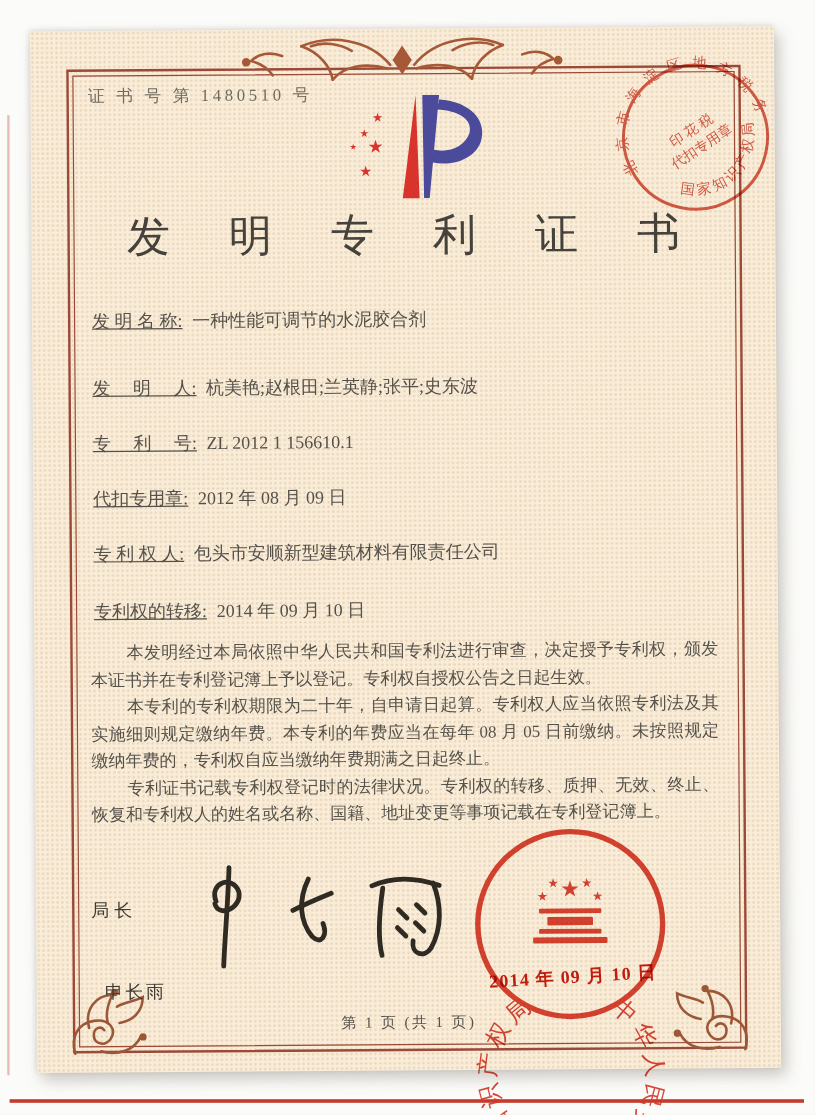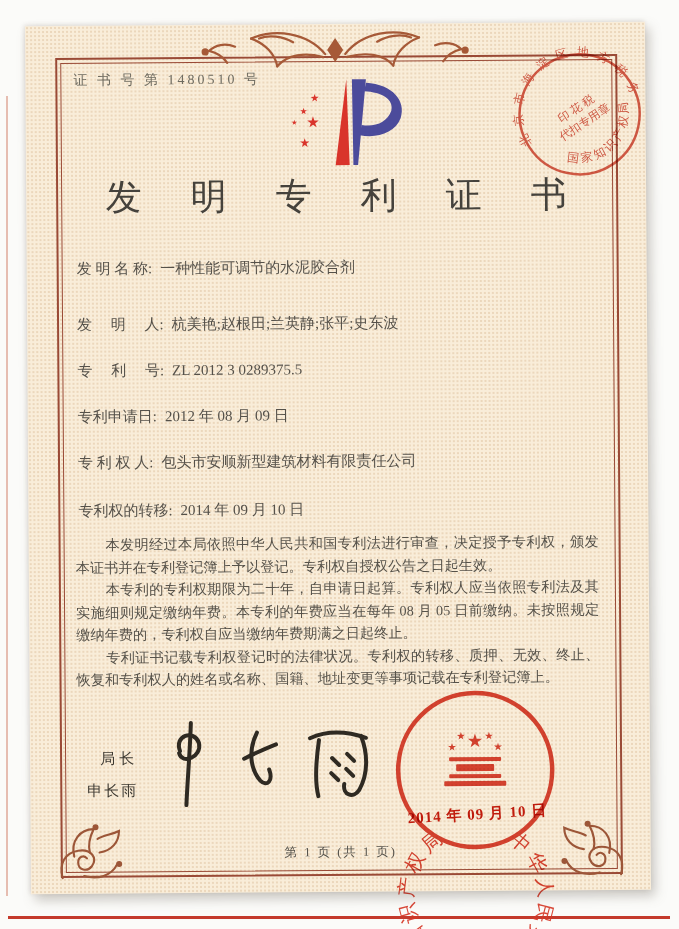--- a/index.html
+++ b/index.html
@@ -23,26 +23,26 @@
   .top-ornament{position:absolute;left:150px;top:2px;width:320px;height:48px;}
   .corner-fl{position:absolute;width:78px;height:78px;}
   .corner-bl{left:24px;bottom:8px;}
   .corner-br{right:22px;bottom:8px;transform:scaleX(-1);}
   .cert-number{position:absolute;left:48px;top:46px;font-size:14px;letter-spacing:3px;color:#6e6b60;}
   .logo{position:absolute;left:250px;top:48px;width:140px;height:108px;}
   .tax-seal{position:absolute;left:488px;top:26px;width:132px;height:132px;transform:rotate(-33deg);opacity:0.88;mix-blend-mode:multiply;}
   .title{position:absolute;left:0;top:148px;width:100%;text-align:center;font-size:36px;font-weight:500;letter-spacing:20px;text-indent:20px;color:#45423c;}
   .fields{position:absolute;left:50px;top:232px;width:530px;font-size:15px;color:#55514a;}
   .frow{height:22px;line-height:22px;white-space:nowrap;}
-  .frow .flabel{margin-right:8px;}
+  .frow .flabel{margin-right:8px;text-decoration:underline;}
   .m34{margin-bottom:34px;} .m24{margin-bottom:24px;} .m26{margin-bottom:26px;}
   .body-text{position:absolute;left:47px;right:50px;top:508px;font-size:14.2px;line-height:22.5px;color:#56524a;text-align:justify;}
   .body-text p{margin:0;text-indent:2.1em;}
-  .sig-title{position:absolute;left:70px;top:724px;font-size:15px;letter-spacing:4px;color:#3e3a32;}
-  .sig-name{position:absolute;left:57px;top:756px;font-size:15px;letter-spacing:2px;color:#3e3a32;}
+  .sig-title{position:absolute;left:46px;top:724px;font-size:15px;letter-spacing:4px;color:#3e3a32;}
+  .sig-name{position:absolute;left:57px;top:792px;font-size:15px;letter-spacing:2px;color:#3e3a32;}
   .signature{position:absolute;left:130px;top:686px;width:235px;height:102px;}
   .official-seal{position:absolute;left:362px;top:664px;width:166px;height:166px;mix-blend-mode:multiply;opacity:0.92;}
   .seal-date{position:absolute;left:352px;top:782px;width:190px;text-align:center;color:#c81f10;font-size:15px;font-weight:bold;letter-spacing:1px;transform:rotate(-3deg);mix-blend-mode:multiply;}
   .footer-page{position:absolute;left:0;top:820px;width:100%;text-align:center;font-size:12.5px;letter-spacing:2px;color:#55524b;}
   svg{display:block;overflow:visible;}
 </style>
 </head>
 <body>
 
 <div class="left-edge-line"></div>
@@ -120,24 +120,24 @@
   <div class="title">发 明 专 利 证 书</div>
 
   <div class="fields">
     <div class="frow m34">
       <span class="flabel">发 明 名 称:</span><span class="fvalue">一种性能可调节的水泥胶合剂</span>
     </div>
     <div class="frow m24">
       <span class="flabel">发　 明　 人:</span><span class="fvalue">杭美艳;赵根田;兰英静;张平;史东波</span>
     </div>
     <div class="frow m24">
-      <span class="flabel">专　 利　 号:</span><span class="fvalue">ZL 2012 3 0289375.5</span>
+      <span class="flabel">专　 利　 号:</span><span class="fvalue">ZL 2012 1 156610.1</span>
     </div>
     <div class="frow m24">
-      <span class="flabel">专利申请日:</span><span class="fvalue">2012 年 08 月 09 日</span>
+      <span class="flabel">代扣专用章:</span><span class="fvalue">2012 年 08 月 09 日</span>
     </div>
     <div class="frow m26">
       <span class="flabel">专 利 权 人:</span><span class="fvalue">包头市安顺新型建筑材料有限责任公司</span>
     </div>
     <div class="frow">
       <span class="flabel">专利权的转移:</span><span class="fvalue">2014 年 09 月 10 日</span>
     </div>
   </div>
 
   <div class="body-text">

